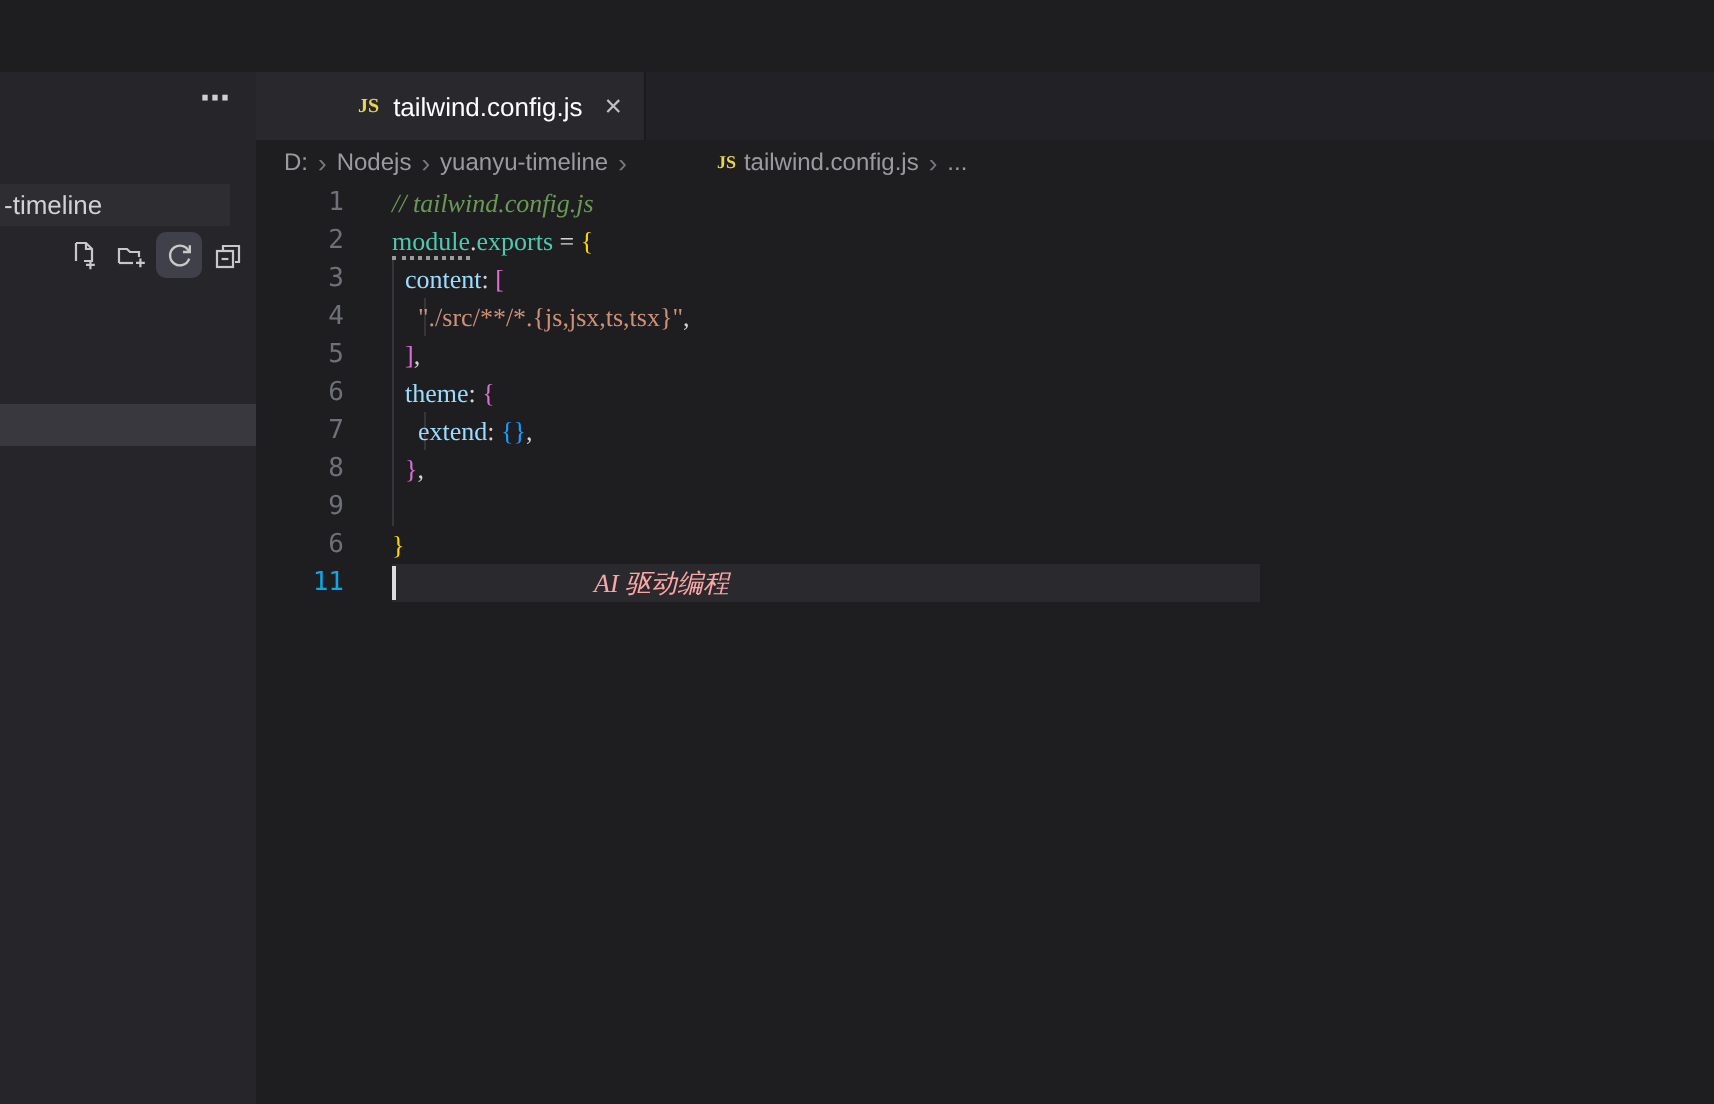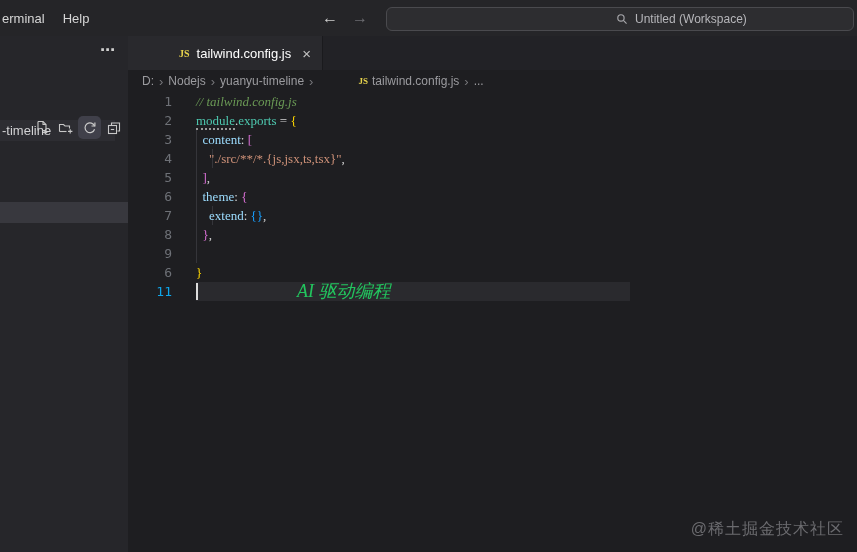--- a/index.html
+++ b/index.html
@@ -15,21 +15,21 @@
   .arrow-back{color:#cfcfcf;}
   .arrow-fwd{color:#6d6d72;}
   .searchbox{position:absolute;left:386px;top:7px;width:466px;height:22px;background:#2d2d30;
              border:1px solid #4a4a4e;border-radius:6px;}
   .search-inner{position:absolute;left:228px;top:0;height:100%;display:flex;align-items:center;gap:6px;}
   .search-label{font-size:12px;color:#b6b6ba;white-space:nowrap;}
 
   
   .sidebar{position:absolute;left:0;top:36px;width:128px;height:516px;background:#26262a;}
   .side-more{position:absolute;top:9px;right:12px;color:#d0d0d0;font-size:15px;font-weight:bold;letter-spacing:1px;line-height:10px;}
-  .folder-header{position:absolute;left:0;top:56px;width:115px;height:21px;background:#2d2d32;display:flex;align-items:center;margin-top:28px;}
+  .folder-header{position:absolute;left:0;top:56px;width:115px;height:21px;background:#2d2d32;display:flex;align-items:center;}
   .folder-label{font-size:13px;color:#d2d2d4;padding-left:2px;white-space:nowrap;overflow:hidden;}
   .side-actions{position:absolute;top:80px;right:3px;display:flex;gap:1px;}
   .icon-btn{width:23px;height:23px;display:flex;align-items:center;justify-content:center;border-radius:5px;}
   .icon-btn.hovered{background:#40404a;}
   .icon-btn svg{display:block;}
   .selected-row{position:absolute;left:0;top:166px;width:128px;height:21px;background:#38383e;}
 
   
   .editor-group{position:absolute;left:128px;top:36px;width:729px;height:516px;background:#1e1e21;}
   .tabbar{position:absolute;left:0;top:0;width:729px;height:34px;background:#222226;}
@@ -57,50 +57,31 @@
   .tok-comment{color:#6a9955;font-style:italic;}
   .tok-teal{color:#4ec9b0;text-align:center;}
   .tok-prop{color:#9cdcfe;}
   .tok-string{color:#ce9178;}
   .tok-gold{color:#ffd700;}
   .tok-orchid{color:#da70d6;}
   .tok-blue{color:#179fff;}
   .tok-hint{border-bottom:2px dotted #9a9a9a;padding-bottom:0px;}
   .suggest-strip{position:absolute;left:24px;top:0;width:434px;height:19px;background:#2a2a2e;display:flex;align-items:center;}
   .cursor{position:absolute;left:0;top:1px;width:2px;height:17px;background:#dcdcdc;animation:blink 1.1s steps(1) infinite;}
-  .ghost{margin-left:101px;color:#22c55e;font-style:italic;font-size:18px;white-space:nowrap;}
+  .ghost{margin-left:101px;color:#fca5a5;font-style:italic;font-size:13px;white-space:nowrap;}
   @keyframes blink{50%{opacity:0;}}
 
   
   .watermark{position:absolute;right:13px;bottom:12px;font-size:16px;color:#6b6b6f;letter-spacing:1px;}
 </style>
 </head>
 <body>
 
 <div id="app">
 
-  <div class="titlebar">
-    <div class="menubar">
-      <span class="menu-item">erminal</span>
-      <span class="menu-item">Help</span>
-    </div>
-    <div class="nav-arrows">
-      <span class="arrow-back">←</span>
-      <span class="arrow-fwd">→</span>
-    </div>
-    <div class="searchbox">
-      <div class="search-inner">
-        <svg width="14" height="14" viewBox="0 0 16 16">
-          <circle cx="6.8" cy="6.8" r="3.6" fill="none" stroke="#a8a8ac" stroke-width="1.3"></circle>
-          <line x1="9.6" y1="9.6" x2="13.2" y2="13.2" stroke="#a8a8ac" stroke-width="1.3"></line>
-        </svg>
-        <span class="search-label">Untitled (Workspace)</span>
-      </div>
-    </div>
-  </div>
 
   <div class="sidebar">
     <span class="side-more">⋯</span>
 
     <div class="folder-header">
       <span class="folder-label">-timeline</span>
     </div>
 
     <div class="side-actions">
       <span class="icon-btn">
@@ -217,15 +198,14 @@
           </div>
           <div class="line active">
             <span class="gutter">11</span>
             <span class="line-content"><span class="suggest-strip"><span class="cursor"></span><span class="ghost">AI 驱动编程</span></span></span>
           </div>
         </div>
     </div>
 
   </div>
 
-  <div class="watermark">@稀土掘金技术社区</div>
 
 </div>
 
 </body></html>

